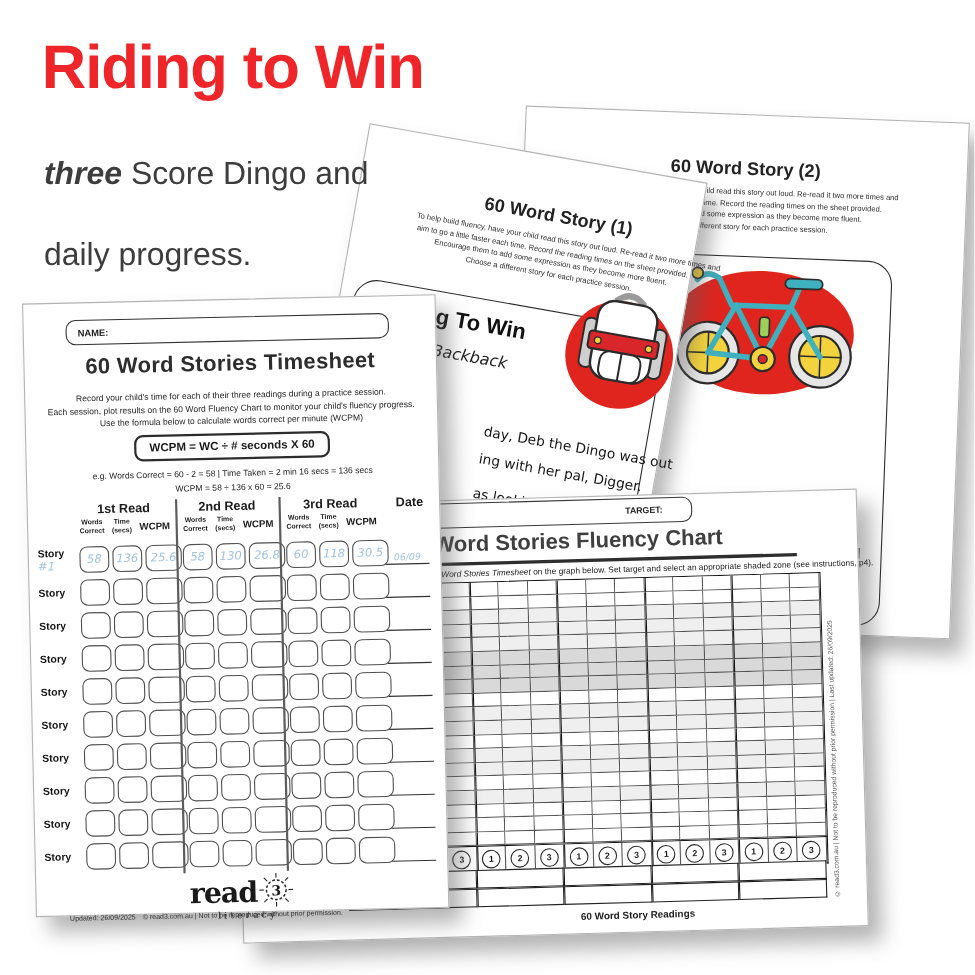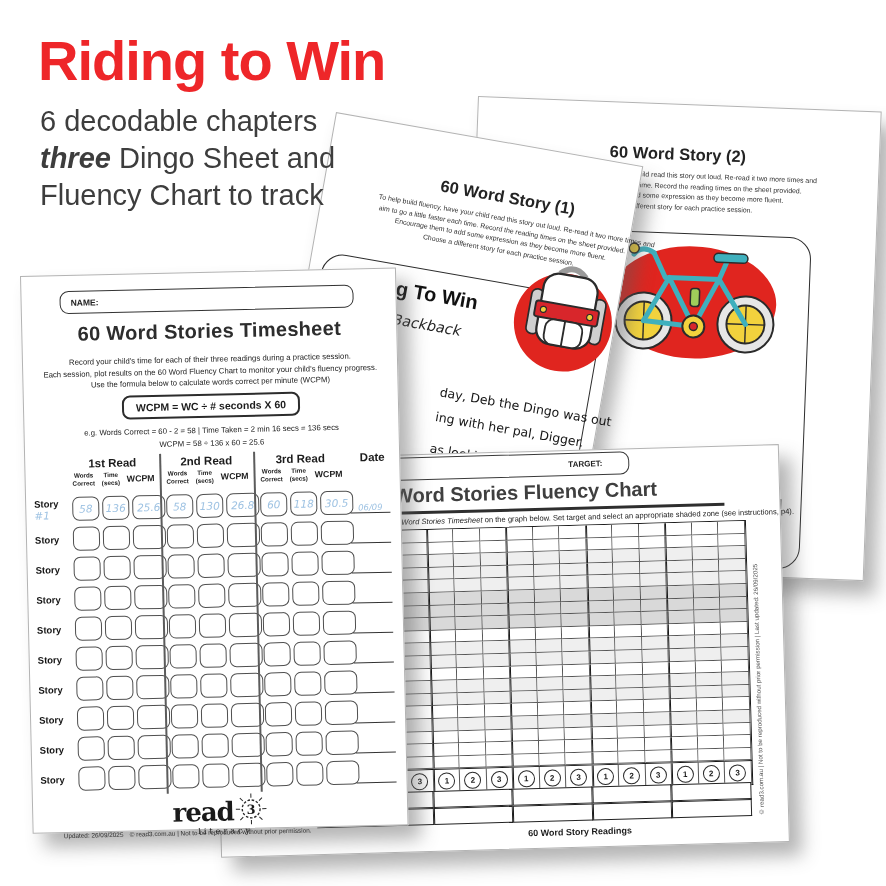--- a/index.html
+++ b/index.html
@@ -117,24 +117,24 @@
            transform:rotate(180deg);font-size:6.2px;color:#555;white-space:nowrap;}
   .tick{position:absolute;left:175px;width:9px;height:1.5px;background:#444;}
 </style>
 </head>
 <body>
 
 <div id="canvas">
 
   <div class="hero">
     <h1 style="color: rgb(238, 38, 41);">Riding to Win</h1>
-    <p><span>6 decodable chapters</span><br>
-      <span class="emph">three</span><span> Dingo Sheet and</span><br>
-      <span>Fluency Chart to track</span><br>
-      </p>
+    <p><br>
+      <span class="emph">three</span><span> Score Dingo and</span><br>
+      <br>
+      <span>daily progress.</span></p>
   </div>
 
   <div class="sheet sheet-story2">
     <div class="st-title">60 Word Story (2)</div>
     <div class="st-instr">
         <div>To help build fluency, have your child read this story out loud. Re-read it two more times and</div>
         <div>aim to go a little faster each time. Record the reading times on the sheet provided.</div>
         <div>Encourage them to add some expression as they become more fluent.</div>
         <div>Choose a different story for each practice session.</div>
       </div>

